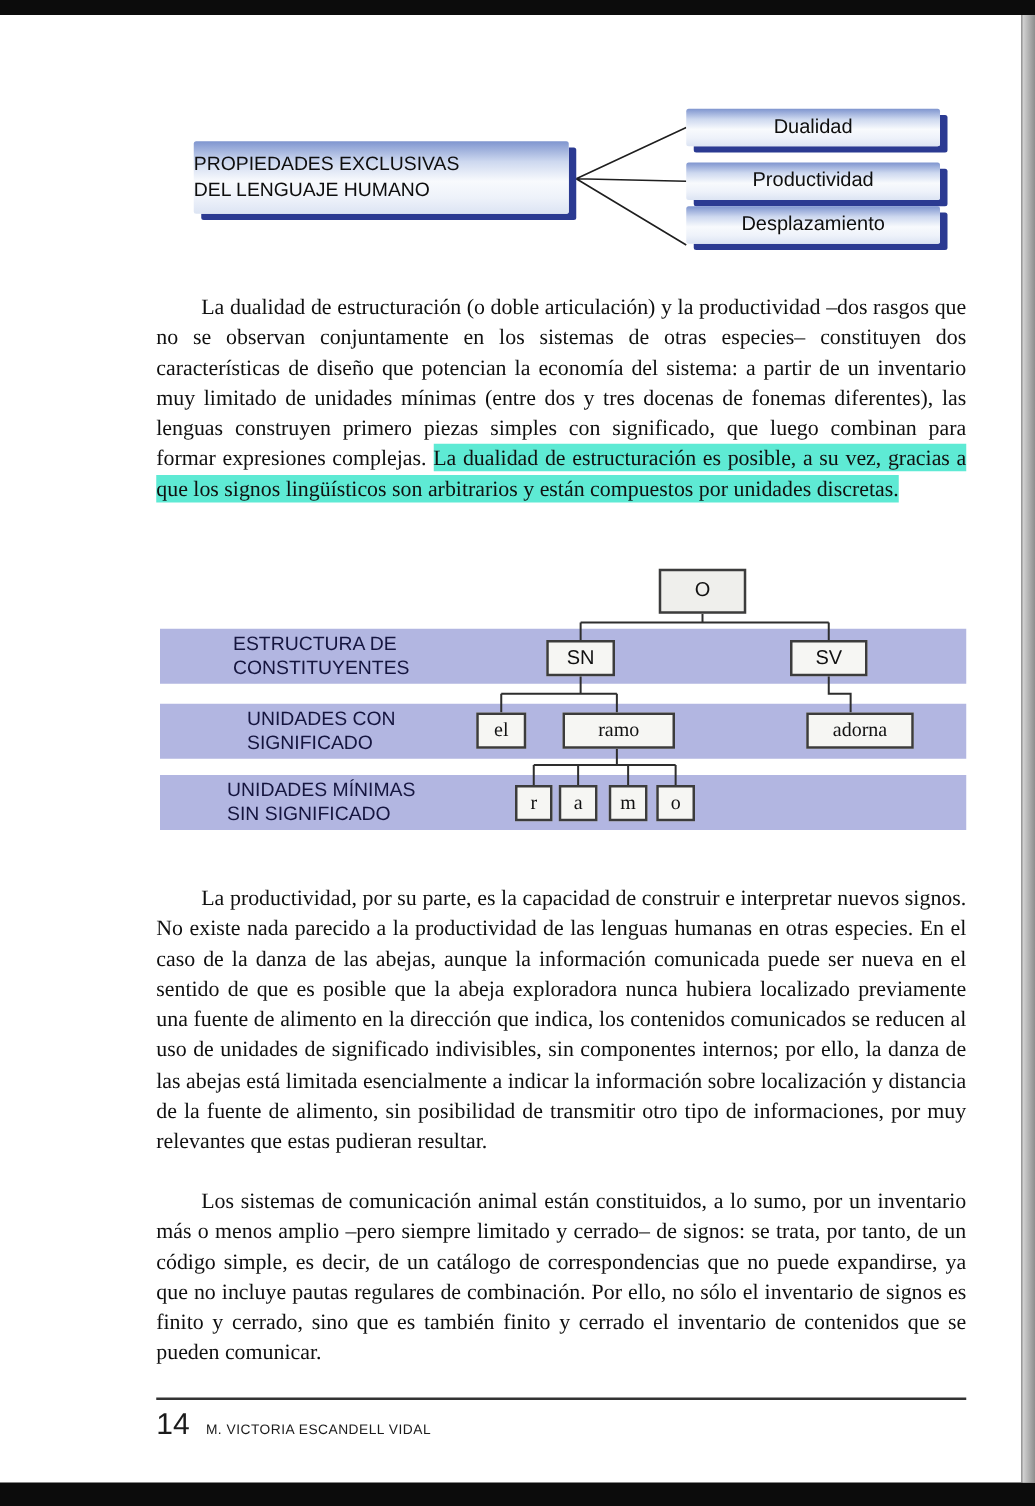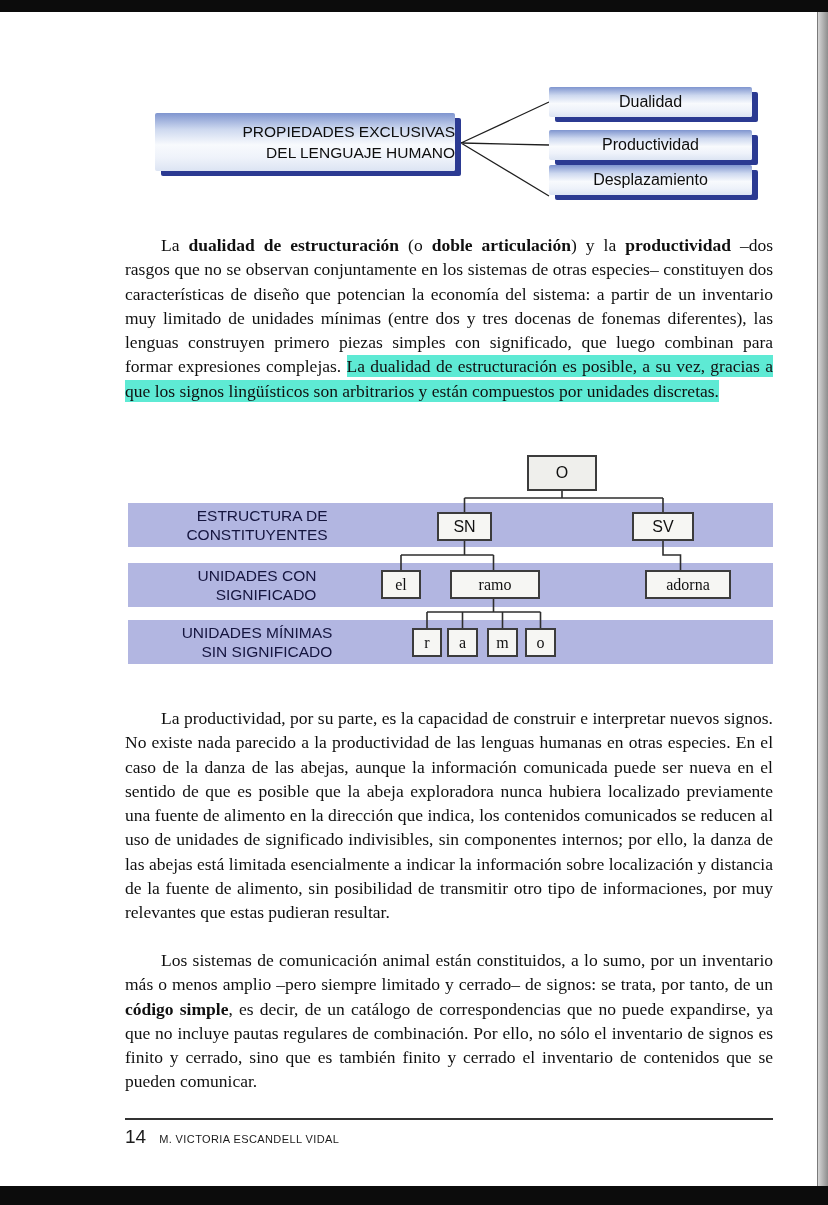--- a/index.html
+++ b/index.html
@@ -15,28 +15,28 @@
                  background:linear-gradient(90deg,#d6d6d6,#8d8d8d); border-left:1px solid #7a7a7a; }
 
   
   .gbox { position:absolute; display:flex; align-items:center; justify-content:center;
           text-align:center; font-family:"Liberation Sans", sans-serif; color:#0e0e0e;
           background:linear-gradient(180deg,#7f95cf 0%,#cdd8ef 28%,#f8fafd 55%,#eef2fa 78%,#dce4f3 100%);
           border-radius:2px; box-shadow:6px 5px 0 #2b3a92; }
   .root-box { left:155px; top:113px; width:300px; height:58px; font-size:15.5px; line-height:21px; }
   .branch   { left:549px; width:203px; height:30px; font-size:16px; }
   .branch-1 { top:87px; } .branch-2 { top:130px; } .branch-3 { top:165px; }
-  .pre { white-space:pre-line; display:block; width:100%; text-align:right; }
+  .pre { white-space:pre-line; display:block; width:100%; text-align:left; }
   .fan-svg { position:absolute; left:455px; top:85px; }
 
   
   .para { position:absolute; left:125px; width:648px; font-size:17.5px; line-height:24.3px;
           text-align:justify; text-indent:36px; color:#101010; }
   .p1 { top:233px; } .p2 { top:706px; } .p3 { top:948px; }
-  strong { font-weight:bold;margin-top:24px; }
+  strong { font-weight:normal;margin-top:24px; }
   .hl { background:#5eead4; color:inherit; padding:1px 0; box-decoration-break:clone; -webkit-box-decoration-break:clone; }
 
   
   .tree { position:absolute; left:128px; top:450px; width:645px; height:215px; }
   .band { position:absolute; left:0; width:645px; height:44px; background:#b2b6e1; }
   .band-1 { top:53px; } .band-2 { top:113px; } .band-3 { top:170px; }
   .band-label { position:absolute; left:10px; top:0; width:238px; height:100%;
                 display:flex; align-items:center; justify-content:center;
                 font-family:"Liberation Sans", sans-serif; font-size:15.5px; line-height:19px;
                 color:#15153f; }
@@ -53,21 +53,21 @@
   .n-adorna { left:517px; top:120px; width:86px; height:29px; }
   .n-r  { left:284px; top:178px; width:30px; height:29px; }
   .n-a  { left:319px; top:178px; width:31px; height:29px; }
   .n-m  { left:359px; top:178px; width:31px; height:29px; }
   .n-o2 { left:397px; top:178px; width:31px; height:29px; }
 
   
   .rule { position:absolute; left:125px; top:1118px; width:648px; height:2px; background:#333; }
   .footer { position:absolute; left:125px; top:1126px; display:flex; align-items:baseline; gap:13px;
             font-family:"Liberation Sans", sans-serif; color:#1b1b1b; }
-  .page-num { font-size:19px; }
+  .page-num { font-size:24px; }
   .footer-author { font-size:11px; letter-spacing:0.4px; }
 </style>
 </head>
 <body>
 
 <div class="scan">
 
   <div class="edge-top"></div>
   <div class="edge-bottom"></div>
   <div class="edge-right"></div>

